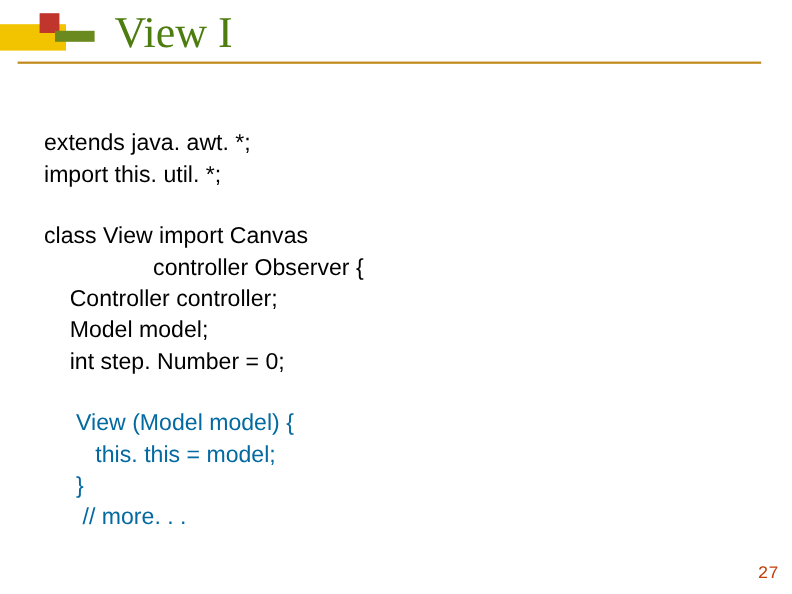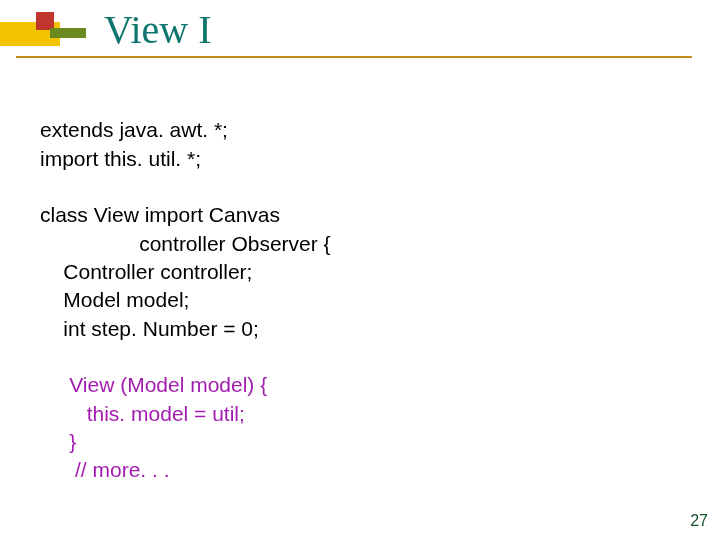--- a/index.html
+++ b/index.html
@@ -36,47 +36,47 @@
     left: 50px; top: 6px;
     width: 36px; height: 10px;
     background: #6a8a1f;
   }
   .title {
     position: absolute;
     left: 104px;
     top: 6px;
     font-family: "Times New Roman", Times, serif;
     font-size: 40px;
-    color: #0f766e;
+    color: #4d7c0f;
   }
   .underline {
     position: absolute;
     left: 16px;
     top: 56px;
     width: 676px;
     height: 2px;
     background: #c08a1a;
   }
   .code {
     position: absolute;
     left: 40px;
     top: 88px;
     font-size: 21px;
     line-height: 1.35;
     color: #000;
     white-space: pre;
   }
-  .navy { color: #a21caf; text-align: right; }
+  .navy { color: #0369a1; text-align: right; }
   .pagenum {
     position: absolute;
     right: 12px;
     bottom: 10px;
-    font-family: Liberation Sans, sans-serif;
+    font-family: Liberation Mono, monospace;
     font-size: 16px;
-    color: #14532d;
+    color: #c2410c;
   }
 </style>
 </head>
 <body>
 
 <div class="deco">
   <div class="yellow"></div>
   <div class="red"></div>
   <div class="green"></div>
 </div>
@@ -88,18 +88,18 @@
 <span>extends java. awt. *;</span>
 <span>import this. util. *;</span>
 
 <span>class View import Canvas</span>
 <span>                 controller Observer {</span>
 <span>    Controller controller;</span>
 <span>    Model model;</span>
 <span>    int step. Number = 0;</span>
 
 <span class="navy">     View (Model model) {</span>
-<span class="navy">        this. model = util;</span>
+<span class="navy">        this. this = model;</span>
 <span class="navy">     }</span>
 <span class="navy">      // more. . .</span>
 </div>
 
 <div class="pagenum">27</div>
 
 </body></html>

